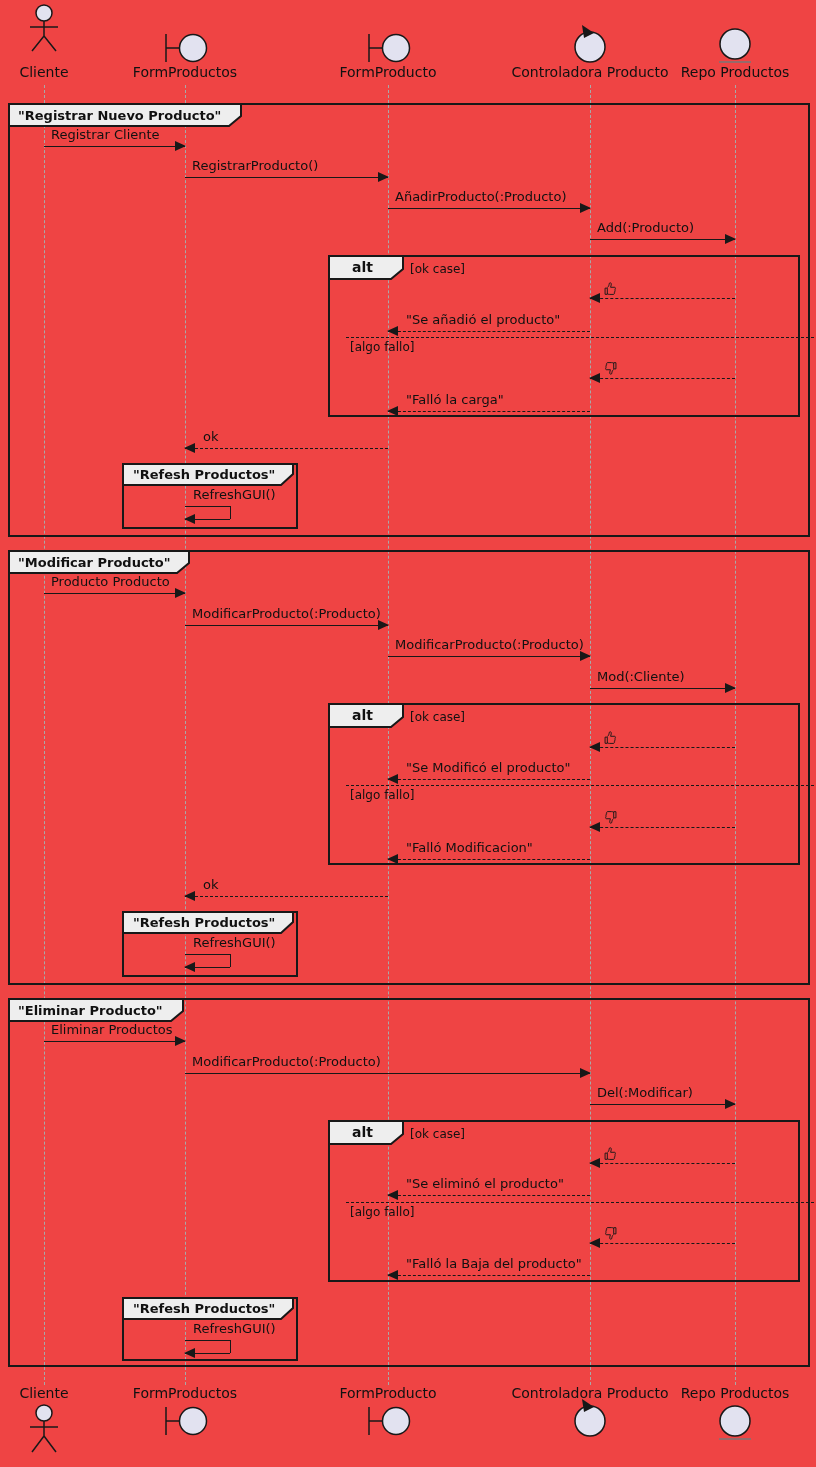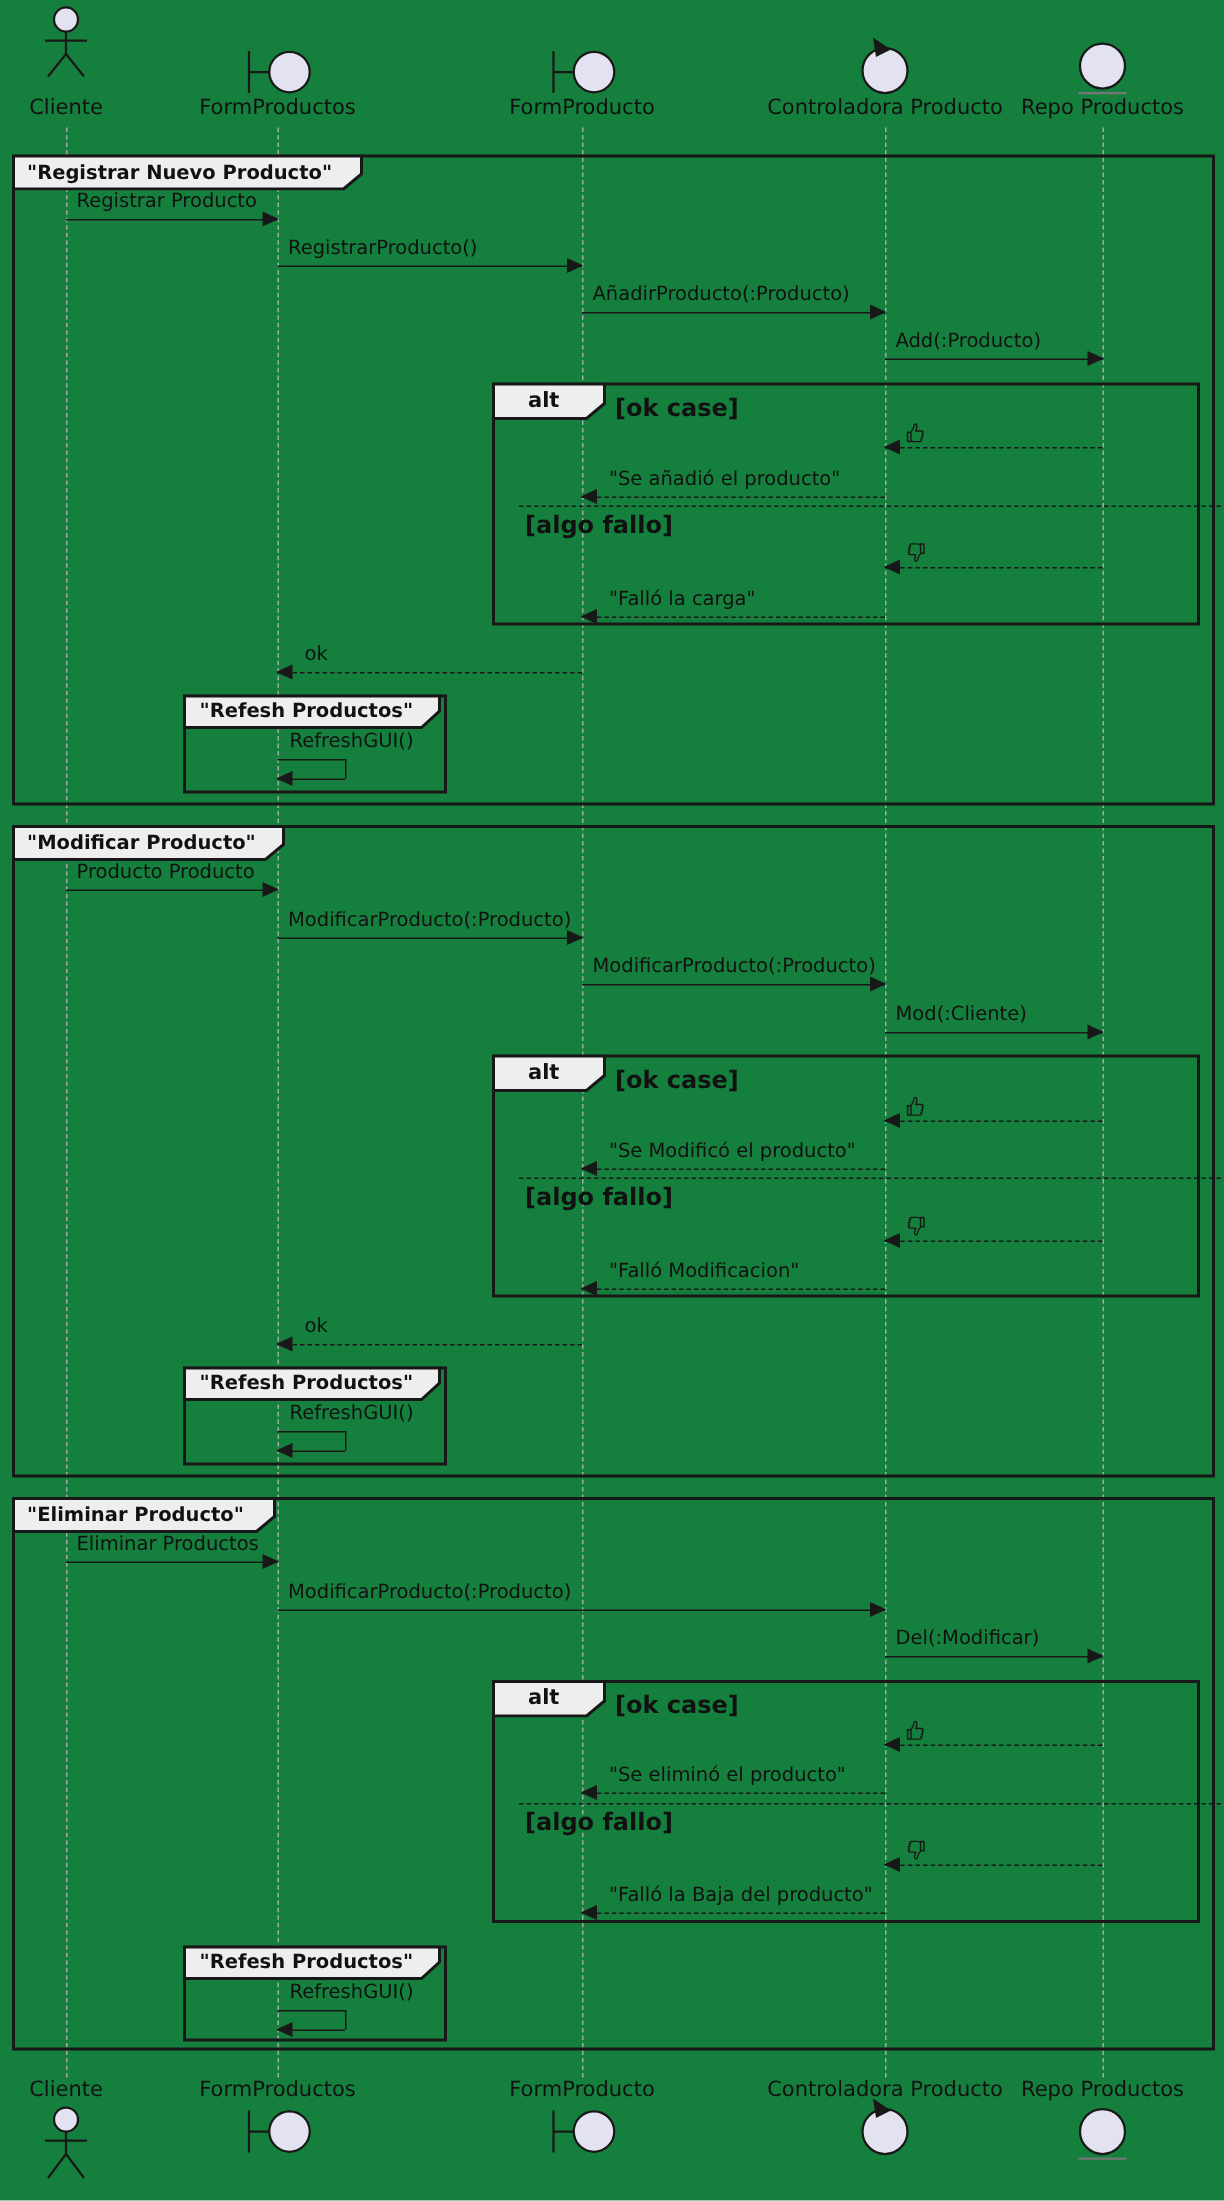--- a/index.html
+++ b/index.html
@@ -1,28 +1,28 @@
 <!DOCTYPE html>
 <html><head>
 <meta charset="utf-8">
 <style>
   html,body{margin:0;padding:0;background:#ffffff;}
-  #canvas{position:relative;width:816px;height:1467px;background:#15803d;
+  #canvas{position:relative;width:816px;height:1467px;background:#ef4444;
           font-family:"DejaVu Sans","Liberation Sans",sans-serif;color:#111;overflow:hidden;}
   .lifeline{position:absolute;top:85px;height:1300px;width:0;border-left:1px dashed #A8A8A8;}
   .plabel{position:absolute;transform:translateX(-50%);font-size:14px;white-space:nowrap;color:#111;}
   .headsvg{position:absolute;}
   
   .frame{position:absolute;border:2px solid #181818;box-sizing:border-box;background:transparent;}
   .pent{position:absolute;left:-2px;top:-2px;}
   .ftitle{position:absolute;left:8px;top:3px;font-size:13px;font-weight:bold;white-space:nowrap;}
   
   .alt{position:absolute;border:2px solid #181818;box-sizing:border-box;background:transparent;}
   .alt-tag{position:absolute;left:22px;top:2px;font-size:14px;font-weight:bold;}
-  .guard{position:absolute;font-size:16px;font-weight:bold;white-space:nowrap;}
+  .guard{position:absolute;font-size:12px;font-weight:normal;white-space:nowrap;}
   .divider{position:absolute;left:0;width:100%;border-top:1px dashed #181818;margin-left:16px;}
   .divider .guard{top:2px;left:4px;}
   
   .group{position:absolute;border:2px solid #181818;box-sizing:border-box;background:transparent;}
   .gtitle{position:absolute;left:9px;top:2px;font-size:13px;font-weight:bold;white-space:nowrap;}
   
   .msg{position:absolute;height:0;}
   .mline{position:absolute;left:0;right:0;top:0;border-top:1px solid #181818;}
   .msg.dashed .mline{border-top-style:dashed;}
   .mlabel{position:absolute;top:-19px;left:7px;font-size:13px;white-space:nowrap;color:#111;}
@@ -107,21 +107,21 @@
   </div>
 
   <div class="group" style="left:122px;top:463px;width:176px;height:66px">
     <svg class="pent" width="172" height="23">
         <polygon points="1,1 171,1 171,11 159,22 1,22" fill="#EEEEEE" stroke="#181818" stroke-width="2"></polygon>
       </svg>
     <div class="gtitle">"Refesh Productos"</div>
   </div>
 
   <div class="msg solid" style="left:44px;top:146px;width:141px">
-    <div class="mlabel">Registrar Producto</div>
+    <div class="mlabel">Registrar Cliente</div>
       <div class="mline"></div>
       <div class="ah-r"></div>
   </div>
   <div class="msg solid" style="left:185px;top:177px;width:203px">
     <div class="mlabel">RegistrarProducto()</div>
       <div class="mline"></div>
       <div class="ah-r"></div>
   </div>
   <div class="msg solid" style="left:388px;top:208px;width:202px">
     <div class="mlabel">AñadirProducto(:Producto)</div>

